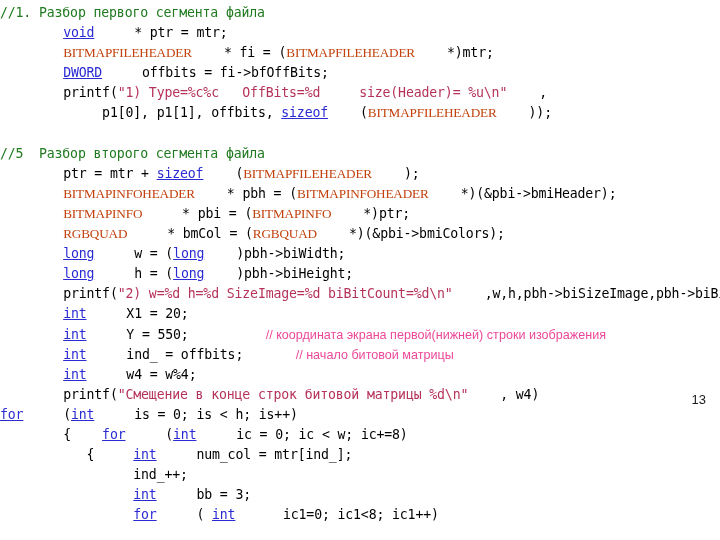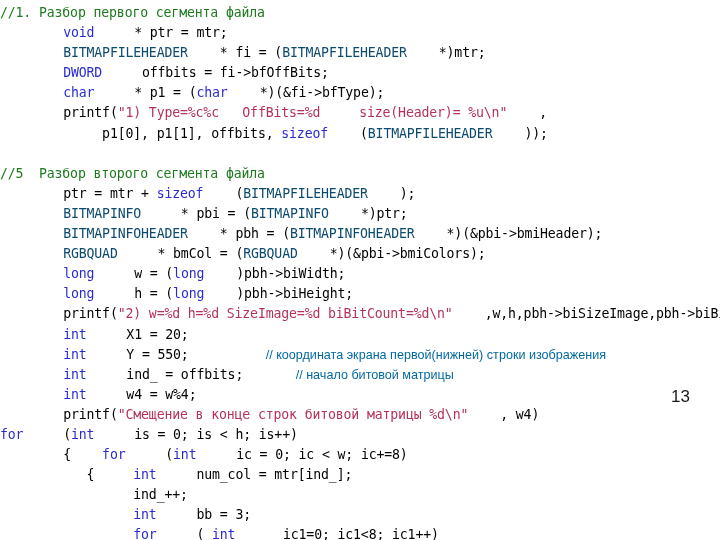--- a/index.html
+++ b/index.html
@@ -30,62 +30,61 @@
   .line {
     height: 20.1px;
     line-height: 20.1px;
     font-size: 13.2px;
     font-family: "DejaVu Sans Mono", monospace;
     white-space: pre;
     color: #000000;
     letter-spacing: -0.15px;
   }
   
-  .kw   { color: #2b2bd4; }   
-  .typ  { color: #0c4a6e; }   
+  .kw   { color: #2b2bd4; text-decoration: underline; }   
+  .typ  { color: #c2410c; font-family: Liberation Serif, serif; }   
   .str  { color: #b5335a; }   
   .cmt  { color: #1f7a1f; }   
   .plain{ color: #000000; margin-left: 32px; }
 
   
   .cmt-prop {
-    color: #0369a1;
+    color: #ec4899;
     font-family: "Liberation Sans", sans-serif;
     font-size: 12.6px;
     letter-spacing: 0;
   }
 
   #page-number {
     position: absolute;
-    right: 30px;
+    right: 14px;
     bottom: 13px;
     font-family: "Liberation Sans", sans-serif;
-    font-size: 17px;
+    font-size: 13px;
     color: #1a1a1a;
     margin-top: 44px;
   }
 </style>
 </head>
 <body>
 
 <div id="slide">
 
   <div id="code">
       <div class="line"><span class="cmt">//1. Разбор первого сегмента файла</span></div>
       <div class="line"><span class="plain">    </span><span class="kw">void</span><span class="plain"> * ptr = mtr;</span></div>
       <div class="line"><span class="plain">    </span><span class="typ">BITMAPFILEHEADER</span><span class="plain">* fi = (</span><span class="typ">BITMAPFILEHEADER</span><span class="plain">*)mtr;</span></div>
       <div class="line"><span class="plain">    </span><span class="kw">DWORD</span><span class="plain"> offbits = fi-&gt;bfOffBits;</span></div>
-      <div class="line"><span class="plain">    </span><span class="kw">char</span><span class="plain"> * p1 = (</span><span class="kw">char</span><span class="plain">*)(&amp;fi-&gt;bfType);</span></div>
       <div class="line"><span class="plain">    printf(</span><span class="str">"1) Type=%c%c   OffBits=%d     size(Header)= %u\n"</span><span class="plain">,</span></div>
       <div class="line"><span class="plain">         p1[0], p1[1], offbits, </span><span class="kw">sizeof</span><span class="plain">(</span><span class="typ">BITMAPFILEHEADER</span><span class="plain">));</span></div>
       <div class="line"><span class="plain"></span></div>
       <div class="line"><span class="cmt">//5  Разбор второго сегмента файла</span></div>
       <div class="line"><span class="plain">    ptr = mtr + </span><span class="kw">sizeof</span><span class="plain">(</span><span class="typ">BITMAPFILEHEADER</span><span class="plain">);</span></div>
+      <div class="line"><span class="plain">    </span><span class="typ">BITMAPINFOHEADER</span><span class="plain">* pbh = (</span><span class="typ">BITMAPINFOHEADER</span><span class="plain">*)(&amp;pbi-&gt;bmiHeader);</span></div>
       <div class="line"><span class="plain">    </span><span class="typ">BITMAPINFO</span><span class="plain"> * pbi = (</span><span class="typ">BITMAPINFO</span><span class="plain">*)ptr;</span></div>
-      <div class="line"><span class="plain">    </span><span class="typ">BITMAPINFOHEADER</span><span class="plain">* pbh = (</span><span class="typ">BITMAPINFOHEADER</span><span class="plain">*)(&amp;pbi-&gt;bmiHeader);</span></div>
       <div class="line"><span class="plain">    </span><span class="typ">RGBQUAD</span><span class="plain"> * bmCol = (</span><span class="typ">RGBQUAD</span><span class="plain">*)(&amp;pbi-&gt;bmiColors);</span></div>
       <div class="line"><span class="plain">    </span><span class="kw">long</span><span class="plain"> w = (</span><span class="kw">long</span><span class="plain">)pbh-&gt;biWidth;</span></div>
       <div class="line"><span class="plain">    </span><span class="kw">long</span><span class="plain"> h = (</span><span class="kw">long</span><span class="plain">)pbh-&gt;biHeight;</span></div>
       <div class="line"><span class="plain">    printf(</span><span class="str">"2) w=%d h=%d SizeImage=%d biBitCount=%d\n"</span><span class="plain">,w,h,pbh-&gt;biSizeImage,pbh-&gt;biBitCount);</span></div>
       <div class="line"><span class="plain">    </span><span class="kw">int</span><span class="plain"> X1 = 20;</span></div>
       <div class="line"><span class="plain">    </span><span class="kw">int</span><span class="plain"> Y = 550;</span><span class="cmt-prop">                      // координата экрана первой(нижней) строки изображения</span></div>
       <div class="line"><span class="plain">    </span><span class="kw">int</span><span class="plain"> ind_ = offbits;</span><span class="cmt-prop">               // начало битовой матрицы</span></div>
       <div class="line"><span class="plain">    </span><span class="kw">int</span><span class="plain"> w4 = w%4;</span></div>
       <div class="line"><span class="plain">    printf(</span><span class="str">"Смещение в конце строк битовой матрицы %d\n"</span><span class="plain">, w4)</span></div>
       <div class="line"><span class="kw">for</span><span class="plain"> (</span><span class="kw">int</span><span class="plain"> is = 0; is &lt; h; is++)</span></div>

